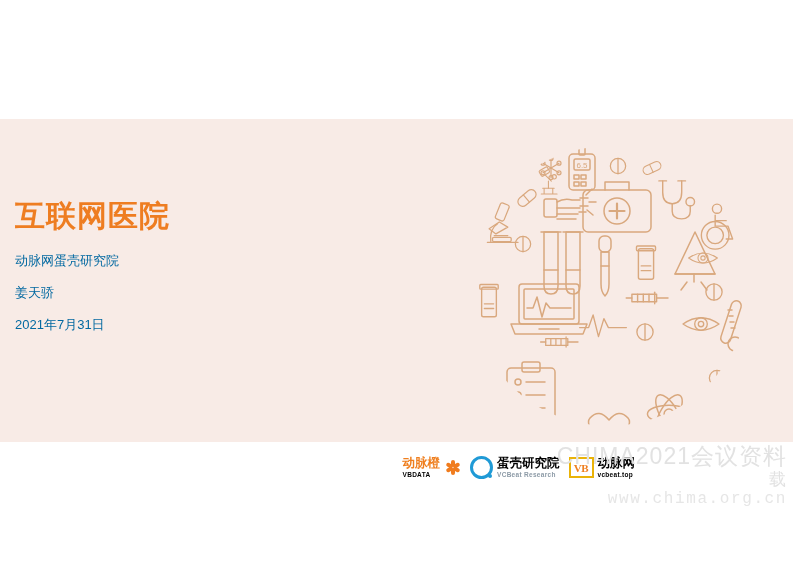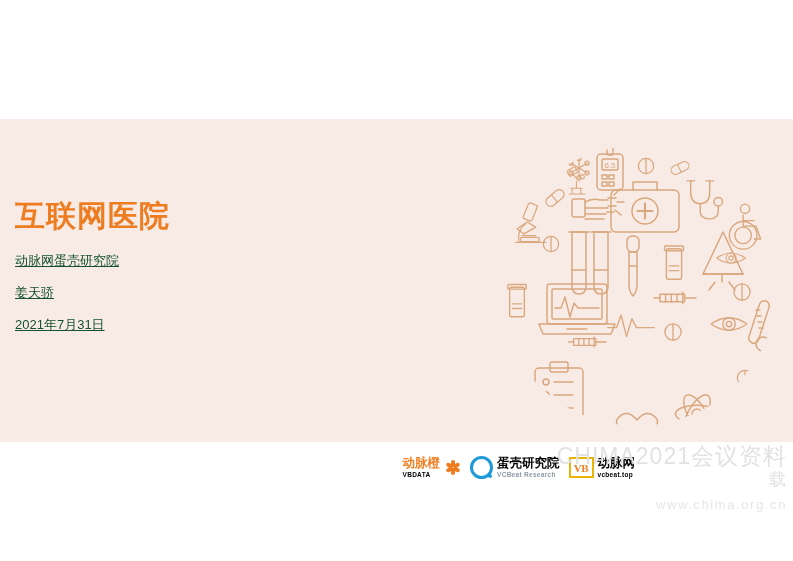--- a/index.html
+++ b/index.html
@@ -46,32 +46,31 @@
     font-size: 22px;
     font-weight: bold;
     color: #f07f2a;
     letter-spacing: 0.5px;
     line-height: 1.2;
     margin: 0 0 54px 0;
     white-space: nowrap;
   }
   .meta-line {
     font-size: 13px;
-    color: #14532d;
+    color: #0369a1;
     line-height: 1.0;
     margin-bottom: 19px;
     white-space: nowrap;
-    text-decoration: underline;
   }
   .meta-line:last-child { margin-bottom: 0; }
 
   
   #illustration {
     position: absolute;
-    left: 497px;
+    left: 469px;
     top: 27px;
     width: 280px;
     height: 280px;
   }
   #illustration svg { display: block; }
 
   
   #footer {
     position: absolute;
     left: 0;
@@ -170,26 +169,25 @@
   #wm-line2 {
     font-size: 17px;
     color: #e2e2e2;
     letter-spacing: 1px;
     font-family: "Liberation Serif", serif;
     white-space: nowrap;
     line-height: 1.1;
     margin-top: 2px;
   }
   #wm-url {
-    font-size: 13px;
+    font-size: 16px;
     color: #e6e6e6;
     letter-spacing: 1.6px;
-    font-family: Liberation Sans, sans-serif;
+    font-family: Liberation Mono, monospace;
     white-space: nowrap;
-    margin-top: 7px;
   }
 </style>
 </head>
 <body>
 
 <div id="slide">
 
   <div id="text-block">
     <h1 id="title">互联网医院</h1>
     <div class="meta-line">动脉网蛋壳研究院</div>

